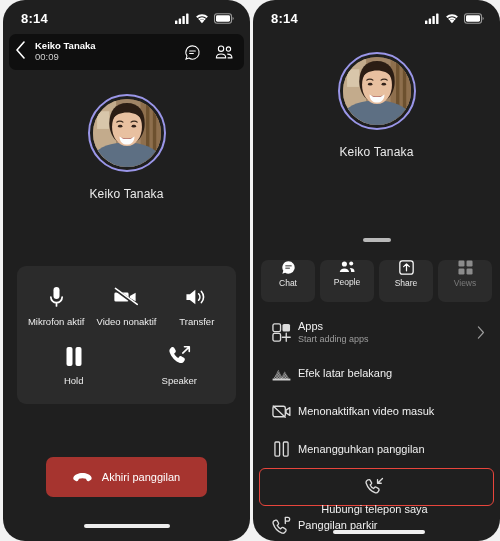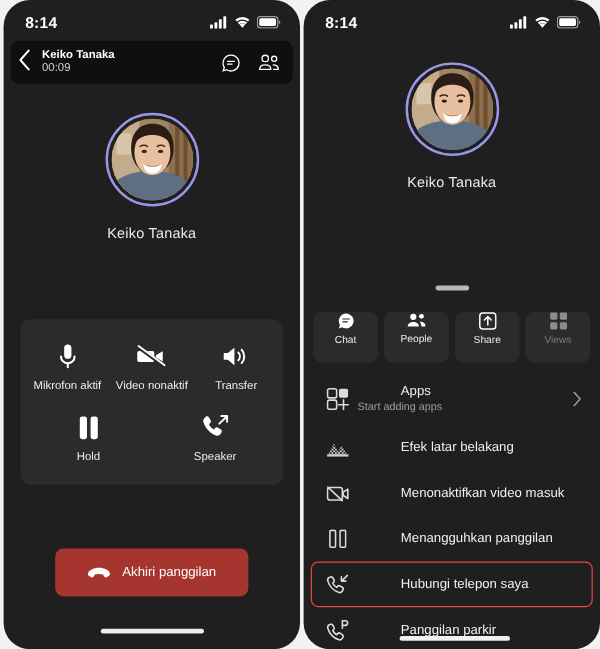--- a/index.html
+++ b/index.html
@@ -168,25 +168,25 @@
     top: 310px; left: 0; right: 0; bottom: 0;
     padding: 0 6px;
   }
   .menu-item {
     display: flex; align-items: center;
     height: 38px;
     border-radius: 6px;
     border: 1.5px solid transparent;
     padding: 0 8px 0 4px;
   }
-  .menu-item.highlight { border-color: #e8453c; }
+  .menu-item.highlight { border-color: #e8453c; flex-direction: column; }
   .mi-icon { width: 34px; flex: 0 0 34px; display:flex; align-items:center; justify-content:center; }
   .mi-icon svg { display: block; }
   .mi-text { flex: 1 1 auto; line-height: 1.18; }
-  .mi-title { color: #f0f0f0; font-size: 11px; margin-left: 36px; }
+  .mi-title { color: #f0f0f0; font-size: 11px; }
   .mi-sub { color: #9d9d9d; font-size: 9px; margin-top: 1px; }
   .mi-chevron { flex: 0 0 auto; }
   .mi-chevron svg { display: block; }
   .menu-item.tall { height: 44px; }
 
   .sheet-scrollbar {
     position: absolute;
     bottom: 7px;
     left: 80px;
     width: 92px; height: 4px;

